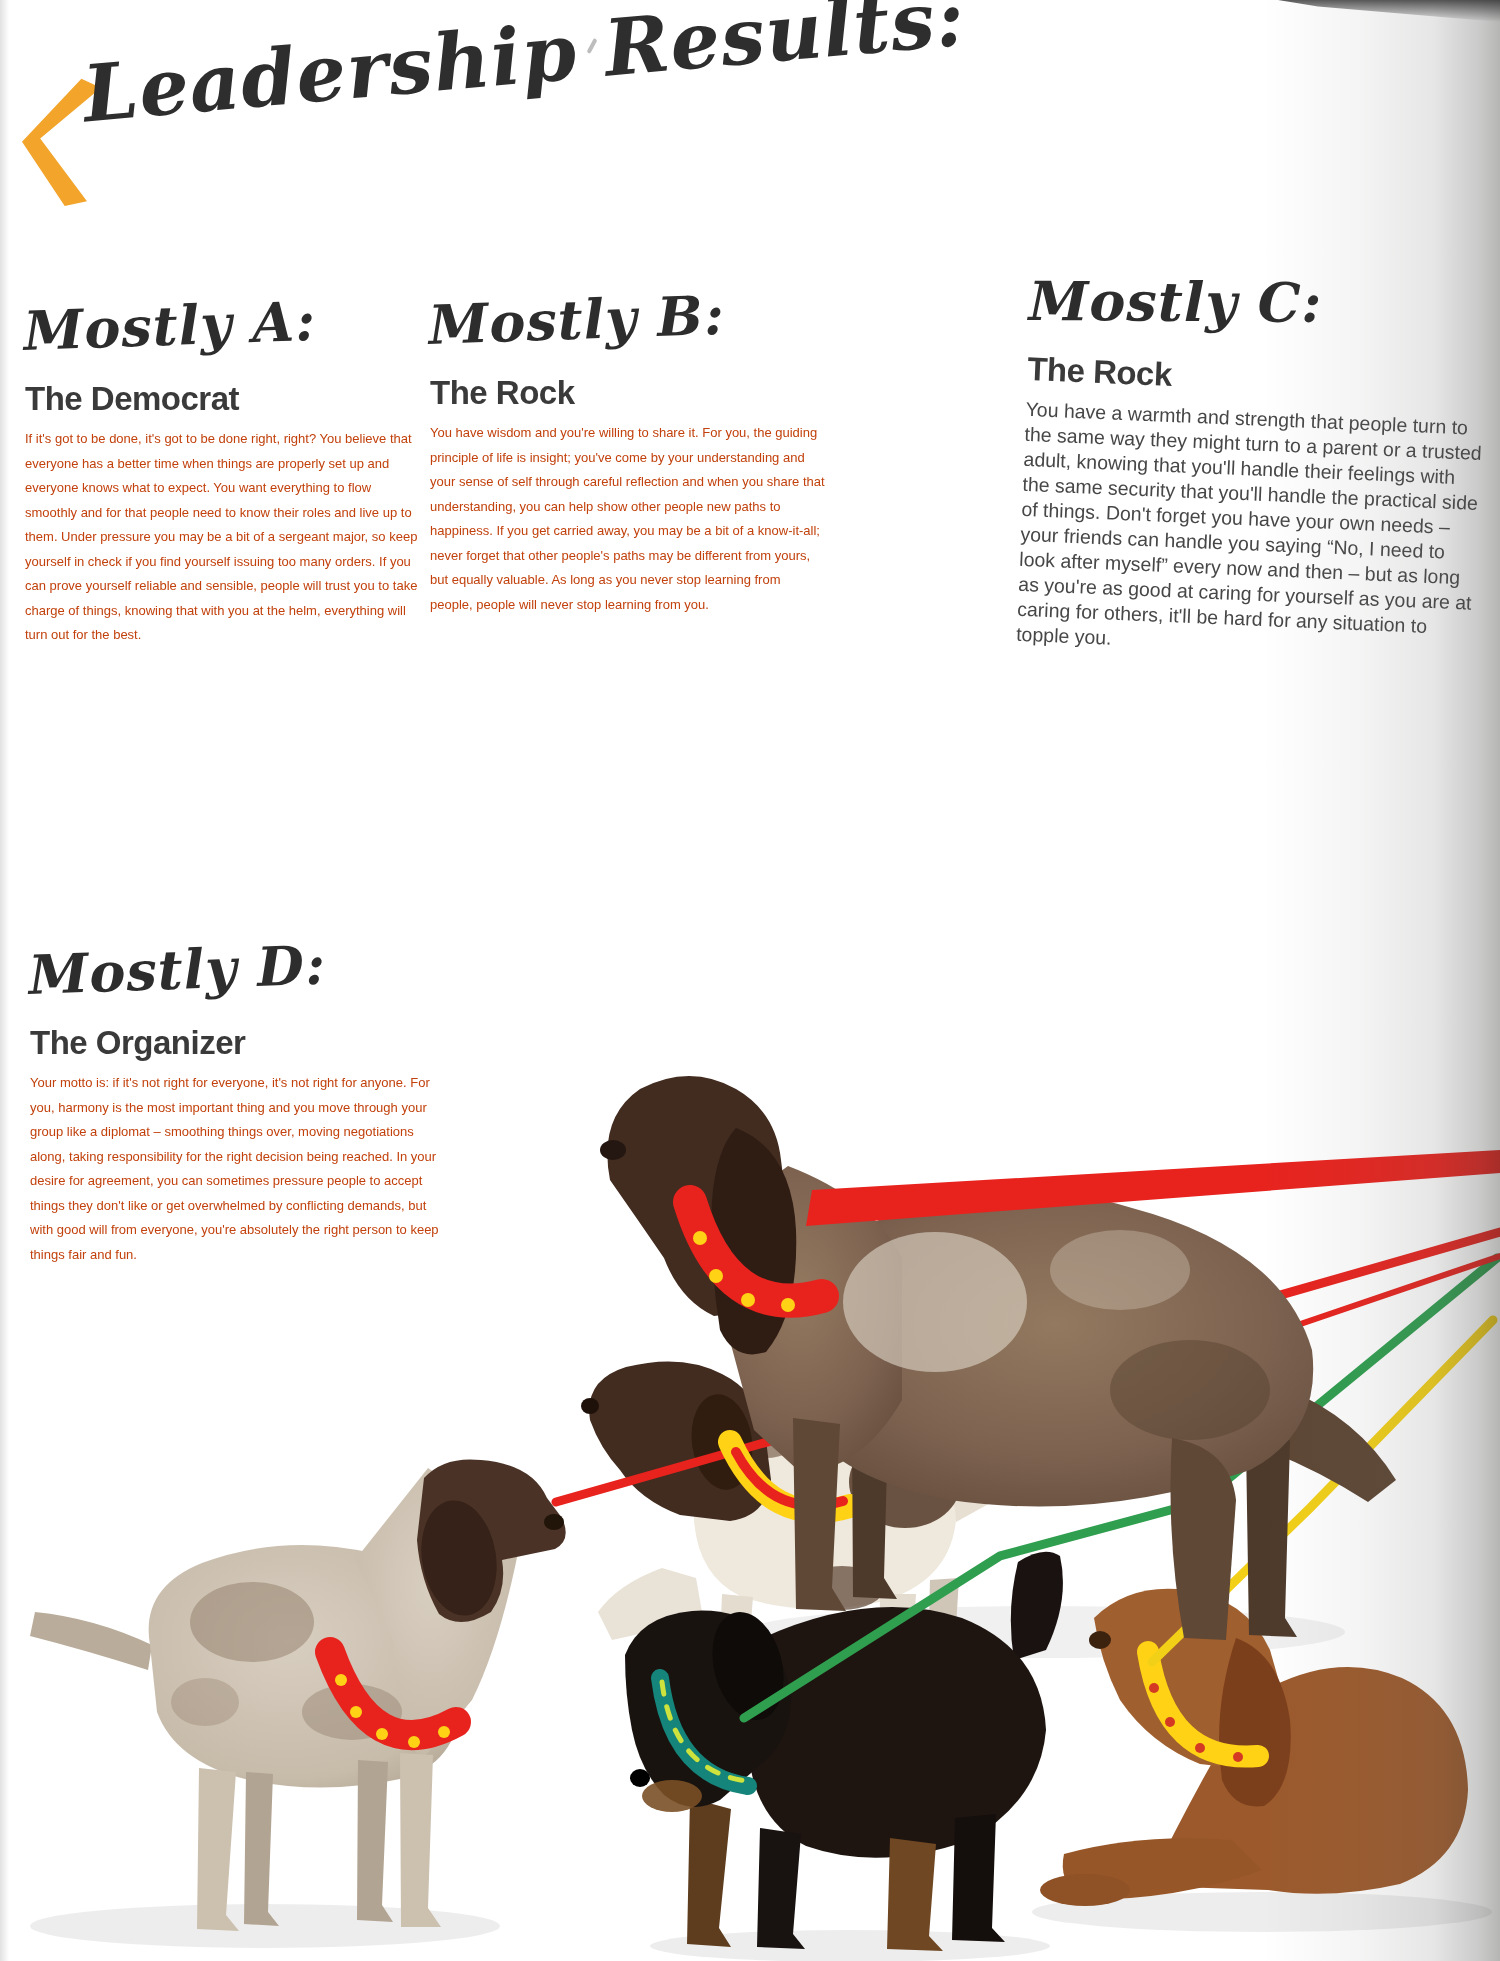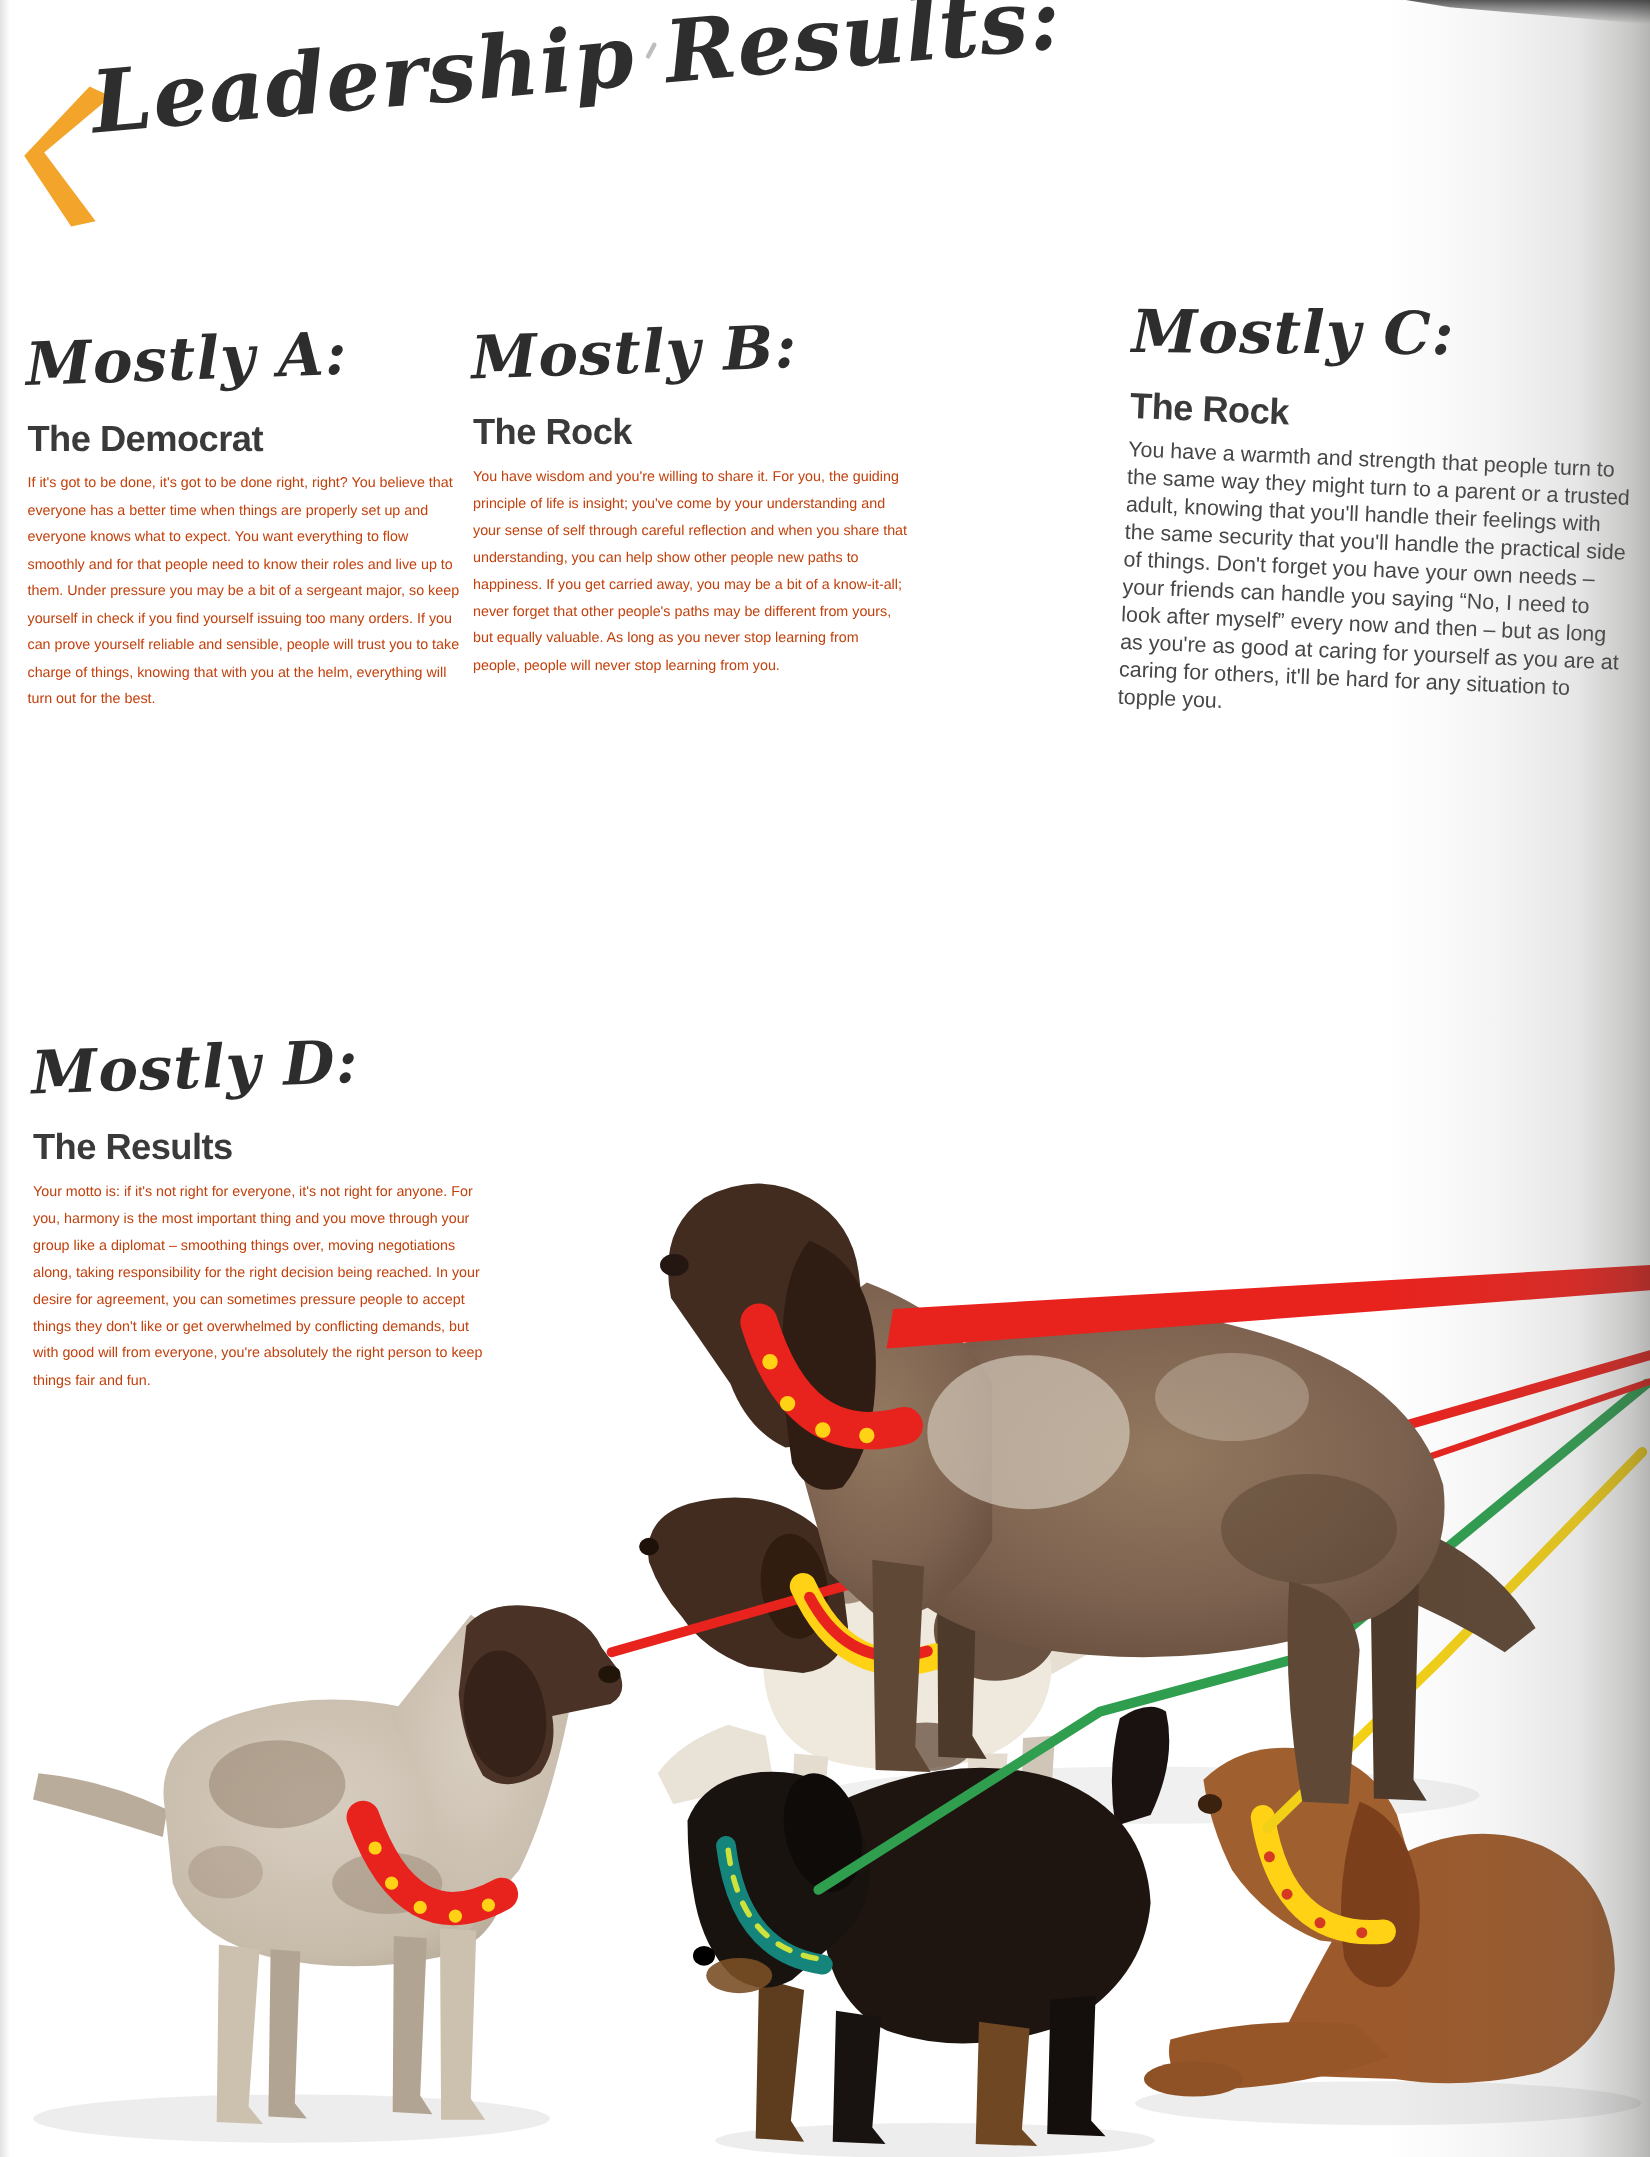--- a/index.html
+++ b/index.html
@@ -99,21 +99,21 @@
   </div>
 
   <div class="col col-c">
     <div class="script-head">Mostly C:</div>
     <div class="sub-head">The Rock</div>
     <div class="body-text">You have a warmth and strength that people turn to the same way they might turn to a parent or a trusted adult, knowing that you'll handle their feelings with the same security that you'll handle the practical side of things. Don't forget you have your own needs – your friends can handle you saying “No, I need to look after myself” every now and then – but as long as you're as good at caring for yourself as you are at caring for others, it'll be hard for any situation to topple you.</div>
   </div>
 
   <div class="col col-d">
     <div class="script-head">Mostly D:</div>
-    <div class="sub-head">The Results</div>
+    <div class="sub-head">The Organizer</div>
     <div class="body-text">Your motto is: if it's not right for everyone, it's not right for anyone. For you, harmony is the most important thing and you move through your group like a diplomat – smoothing things over, moving negotiations along, taking responsibility for the right decision being reached. In your desire for agreement, you can sometimes pressure people to accept things they don't like or get overwhelmed by conflicting demands, but with good will from everyone, you're absolutely the right person to keep things fair and fun.</div>
   </div>
 
   <svg class="dogs" viewBox="0 0 1500 1961">
     <defs>
       <radialGradient id="mottle" cx="50%" cy="42%" r="75%">
         <stop offset="0%" stop-color="#93795f"></stop>
         <stop offset="55%" stop-color="#7d6250"></stop>
         <stop offset="100%" stop-color="#5e4737"></stop>
       </radialGradient>

